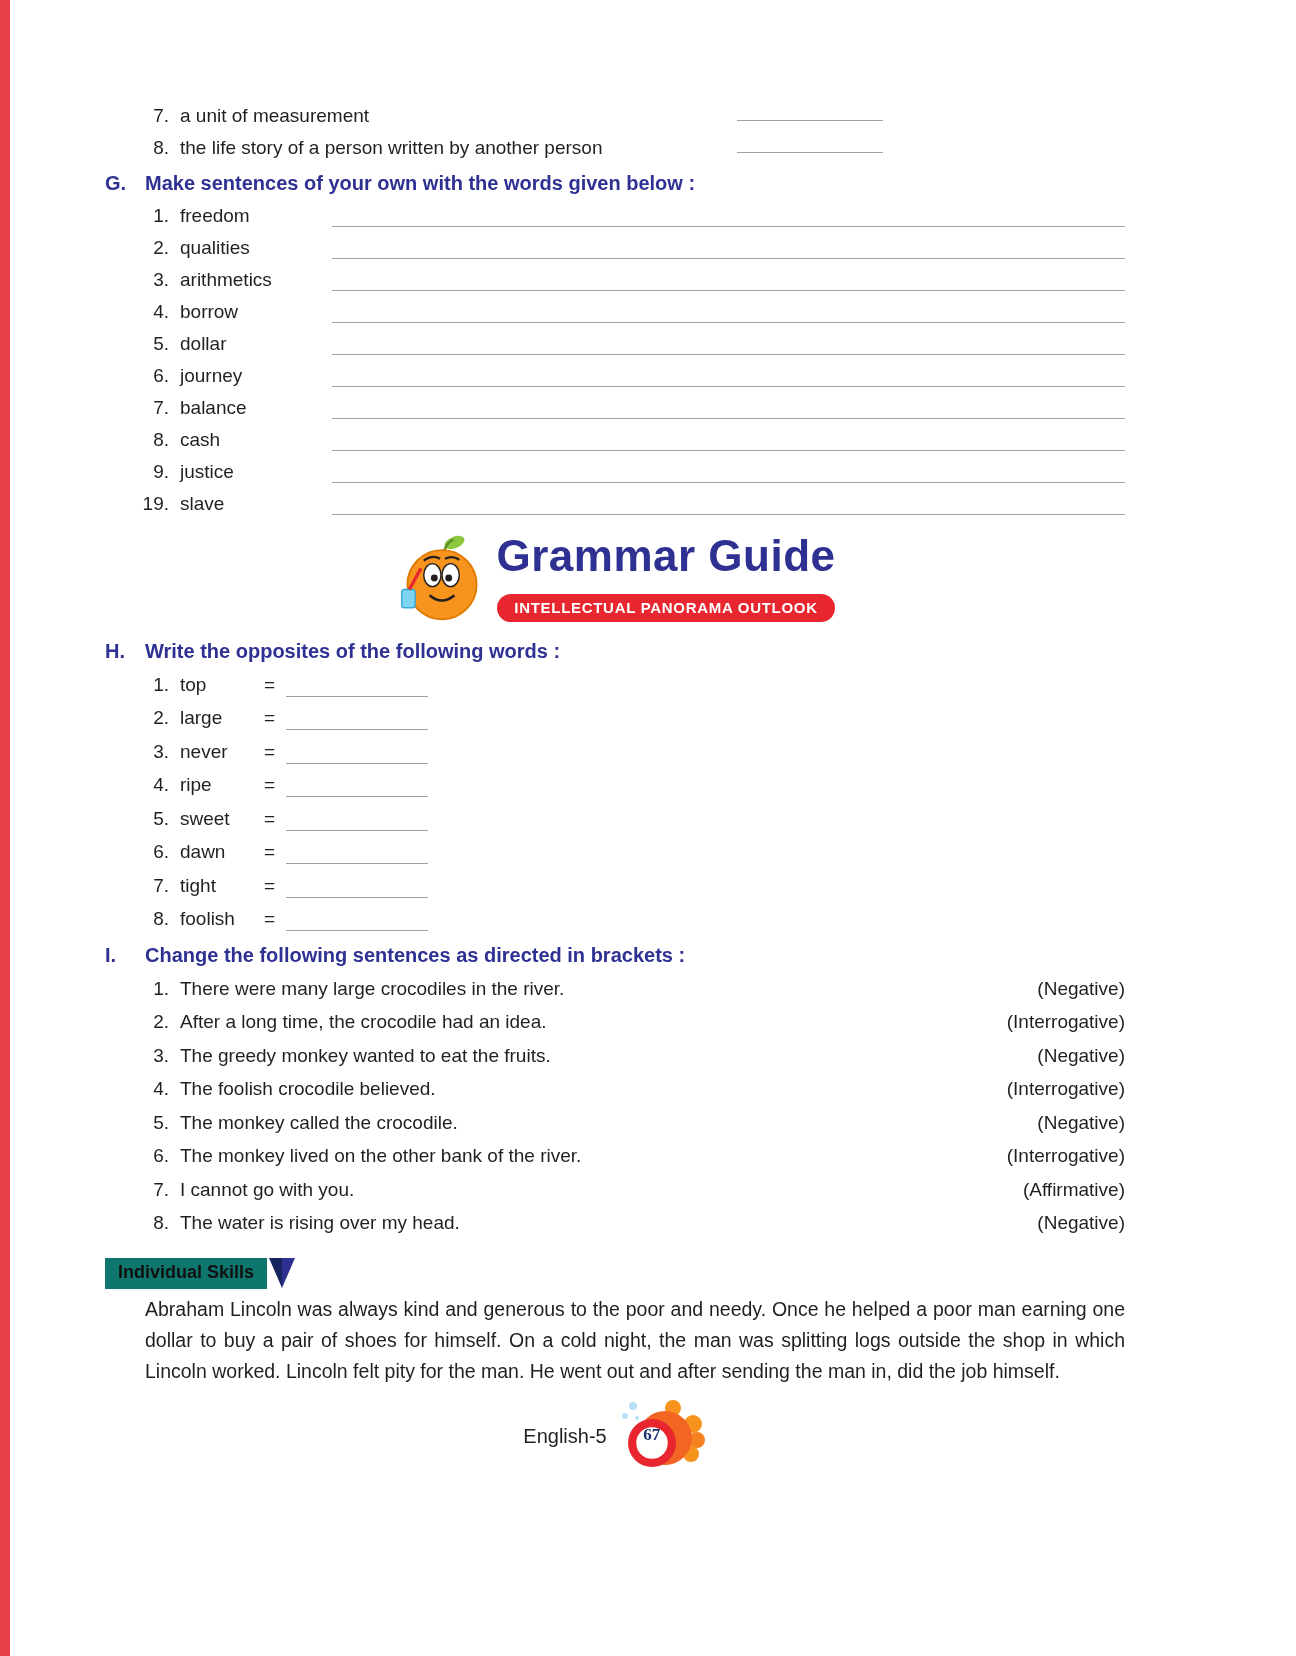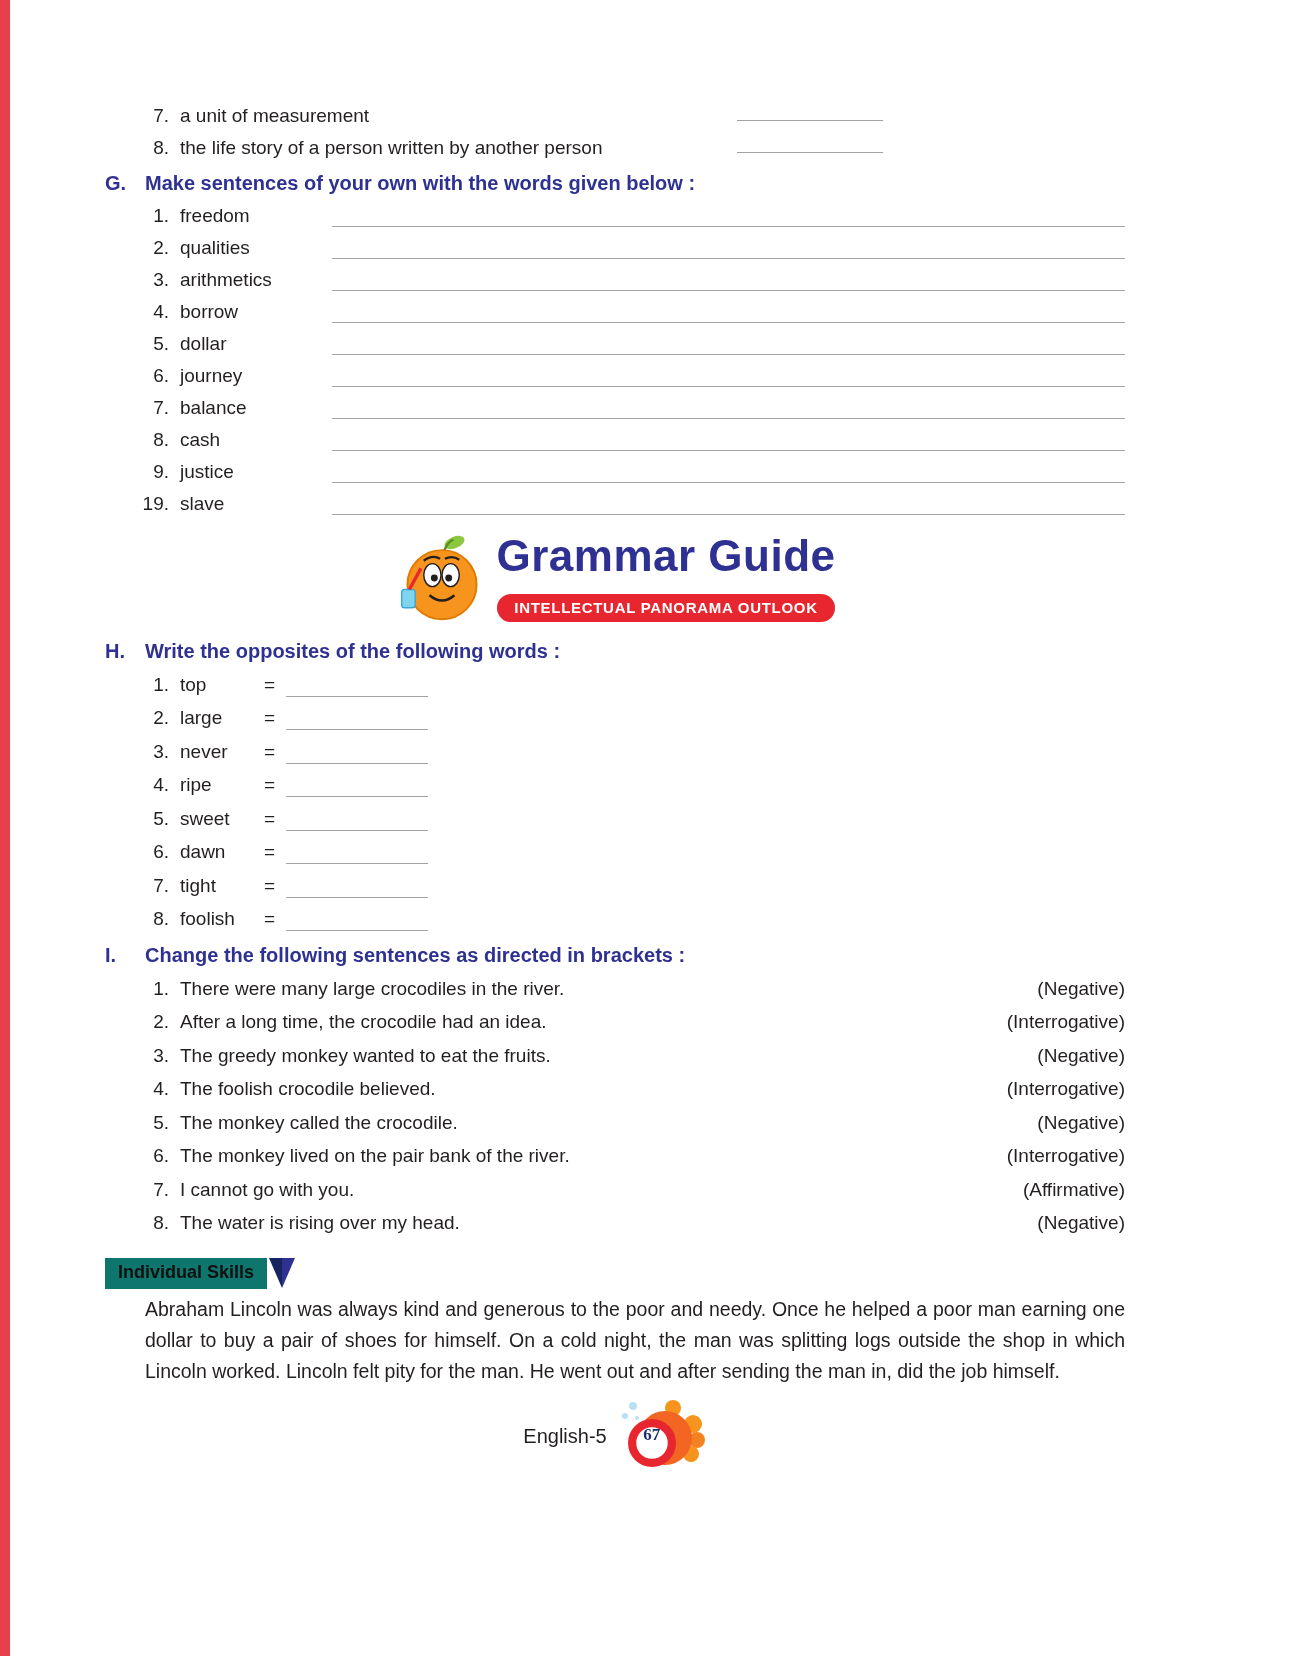--- a/index.html
+++ b/index.html
@@ -225,21 +225,21 @@
       <span>The foolish crocodile believed.</span>
       <span class="directive">(Interrogative)</span>
     </div>
     <div class="i-row">
       <span class="num">5.</span>
       <span>The monkey called the crocodile.</span>
       <span class="directive">(Negative)</span>
     </div>
     <div class="i-row">
       <span class="num">6.</span>
-      <span>The monkey lived on the pair bank of the river.</span>
+      <span>The monkey lived on the other bank of the river.</span>
       <span class="directive">(Interrogative)</span>
     </div>
     <div class="i-row">
       <span class="num">7.</span>
       <span>I cannot go with you.</span>
       <span class="directive">(Affirmative)</span>
     </div>
     <div class="i-row">
       <span class="num">8.</span>
       <span>The water is rising over my head.</span>

